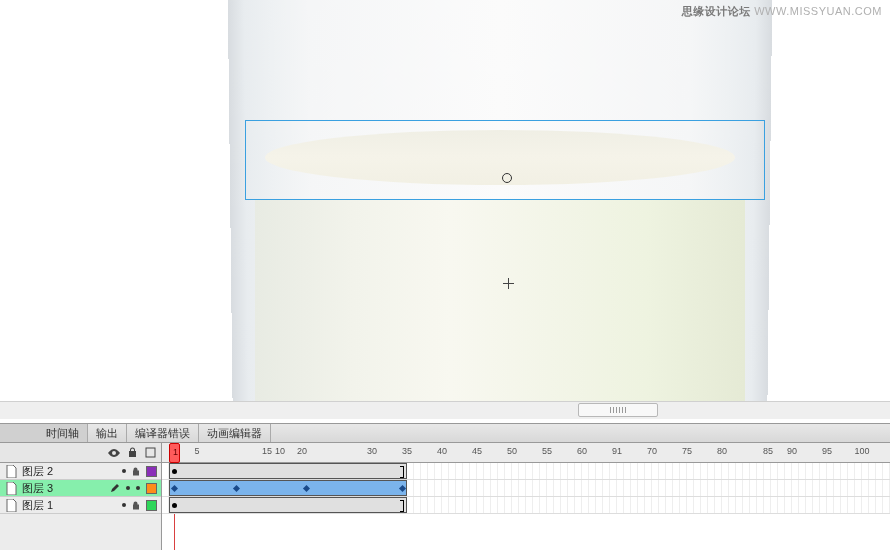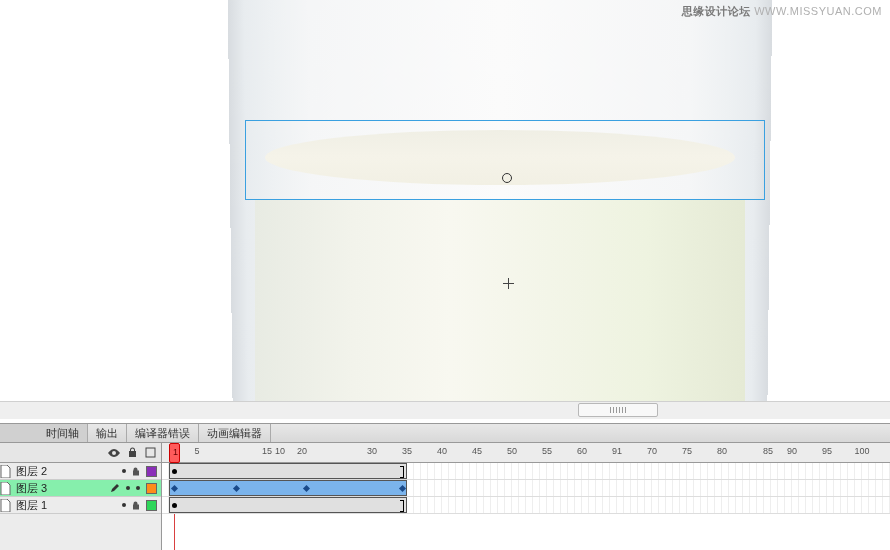--- a/index.html
+++ b/index.html
@@ -48,21 +48,21 @@
 .tab.active { background: #d0d0d0; padding-left: 46px; }
 
 
 .timeline { display: flex; height: 108px; }
 .layers-col { width: 162px; background: #ececec; border-right: 1px solid #999; }
 .frames-col { flex: 1; background: #fff; position: relative; overflow: hidden; }
 
 .layers-header { height: 20px; border-bottom: 1px solid #999; display: flex; align-items: center; justify-content: flex-end; padding-right: 2px; background: #e6e6e6; }
 .hdr-icon { width: 14px; height: 14px; margin: 0 2px; display: inline-flex; align-items: center; justify-content: center; }
 
-.layer-row { height: 17px; display: flex; align-items: center; font-size: 11px; border-bottom: 1px solid #ccc; }
+.layer-row { height: 17px; display: flex; align-items: center; font-size: 11px; border-bottom: 1px solid #ccc; padding-left: 6px; }
 .layer-row.selected { background: #86efac; }
 .layer-icon { width: 12px; height: 12px; margin-right: 4px; }
 .layer-name { flex: 1; color: #222; }
 .layer-dots { display: flex; align-items: center; gap: 6px; padding-right: 4px; }
 .dot { width: 4px; height: 4px; background: #333; border-radius: 50%; }
 .lock { width: 8px; height: 9px; }
 .color-sw { width: 11px; height: 11px; border: 1px solid #666; }
 
 
 .frame-ruler { height: 20px; background: #ececec; border-bottom: 1px solid #999; position: relative; font-size: 9px; color: #555; }

